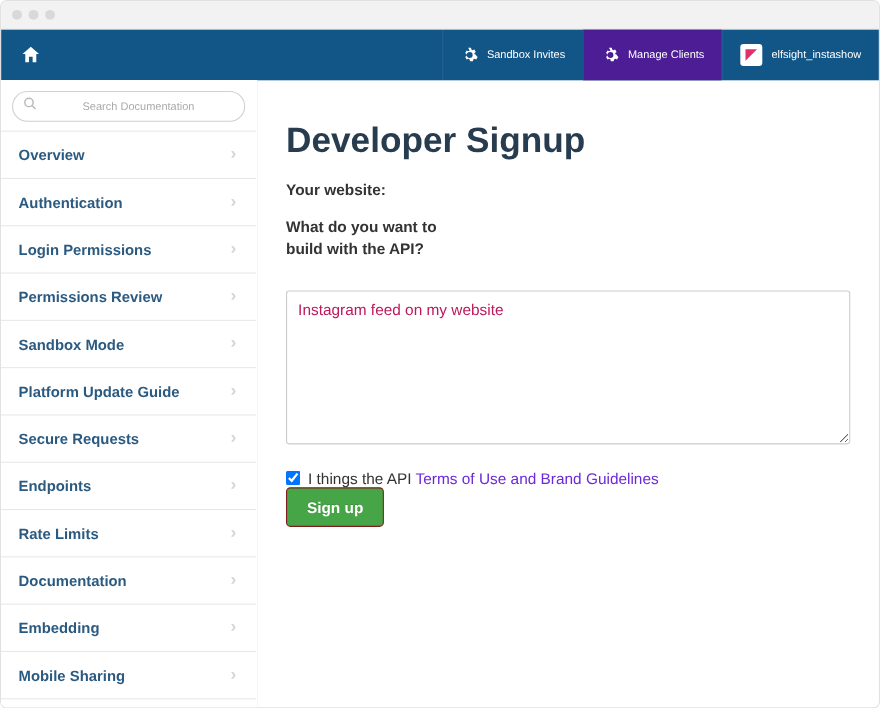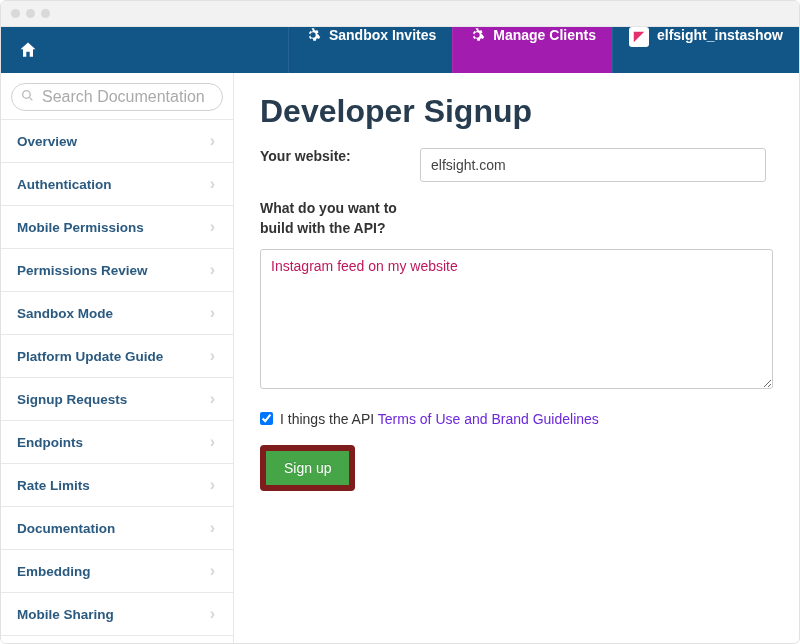--- a/index.html
+++ b/index.html
@@ -3,47 +3,47 @@
   <meta charset="utf-8">
   <style>
     * { box-sizing: border-box; margin: 0; padding: 0; }
     body { font-family: -apple-system, "Helvetica Neue", Arial, sans-serif; background: #fff; }
     .browser-frame { width: 800px; height: 644px; border: 1px solid #e1e1e1; border-radius: 6px; overflow: hidden; background: #fff; }
     .browser-bar { height: 26px; background: #f2f2f2; border-bottom: 1px solid #e5e5e5; display: flex; align-items: center; padding-left: 10px; gap: 6px; }
     .browser-dot { width: 9px; height: 9px; border-radius: 50%; background: #d9d9d9; }
     .topnav { height: 46px; background: #125688; display: flex; align-items: stretch; color: #fff; }
     .home-btn { width: 54px; display: flex; align-items: center; justify-content: center; cursor: pointer; }
     .nav-spacer { flex: 1; }
-    .nav-item { display: flex; align-items: flex-start; gap: 8px; padding: 0 16px; font-weight: 700; font-size: 14px; cursor: pointer; border-left: 1px solid rgba(255,255,255,0.08); }
-    .nav-item.active { background: #a21caf; }
+    .nav-item { display: flex; align-items: center; gap: 8px; padding: 0 16px; font-weight: 400; font-size: 10px; cursor: pointer; border-left: 1px solid rgba(255,255,255,0.08); }
+    .nav-item.active { background: #4c1d95; }
     .nav-icon { display: inline-flex; width: 16px; height: 16px; }
     .user-badge { width: 20px; height: 20px; background: #fff; border-radius: 3px; display: flex; align-items: center; justify-content: center; }
     .content-wrap { display: flex; height: calc(644px - 26px - 46px); }
     .sidebar { width: 233px; border-right: 1px solid #e8e8e8; background: #fff; overflow-y: auto; }
     .search-wrap { padding: 10px 10px 8px; }
     .search-box { position: relative; }
-    .search-box input { width: 100%; height: 28px; border: 1px solid #d0d0d0; border-radius: 14px; padding: 0 12px 0 30px; font-size: 16px; color: #555; outline: none; }
+    .search-box input { width: 100%; height: 28px; border: 1px solid #d0d0d0; border-radius: 14px; padding: 0 12px 0 30px; font-size: 10px; color: #555; outline: none; text-align: center; }
     .search-box input::placeholder { color: #aaa; }
     .search-box .mag { position: absolute; left: 10px; top: 50%; transform: translateY(-50%); color: #bbb; }
     .side-list { list-style: none; }
     .side-list li { border-top: 1px solid #e8e8e8; }
     .side-list li:last-child { border-bottom: 1px solid #e8e8e8; }
     .side-list a { display: flex; align-items: center; justify-content: space-between; padding: 12px 16px; font-size: 13.5px; font-weight: 600; color: #2b5a80; text-decoration: none; cursor: pointer; }
     .chev { color: #d6d6d6; font-size: 16px; margin-right: 2px; }
-    .main { flex: 1; padding: 20px 26px 24px; overflow-y: auto; }
+    .main { flex: 1; padding: 36px 26px 24px; overflow-y: auto; }
     h1 { color: #273c4f; font-size: 32px; font-weight: 600; margin-bottom: 18px; }
     .intro { color: #444; font-size: 14px; padding-bottom: 14px; border-bottom: 1px solid #eee; margin-bottom: 24px; }
     .form-row { display: flex; align-items: flex-start; margin-bottom: 16px; }
     .form-row label { width: 160px; font-weight: 600; color: #333; font-size: 14px; }
     .form-row input { flex: 1; max-width: 346px; height: 34px; border: 1px solid #ccc; border-radius: 3px; padding: 0 10px; font-size: 14px; color: #444; }
-    .form-block-label { font-weight: 600; color: #333; font-size: 14px; line-height: 1.45; margin-bottom: 10px; }
+    .form-block-label { font-weight: 600; color: #333; font-size: 14px; line-height: 1.45; margin-bottom: 27px; }
     .textarea { width: 100%; height: 140px; border: 1px solid #ccc; border-radius: 3px; padding: 8px 10px; font-size: 14px; font-family: inherit; color: #be185d; resize: both; }
     .checkbox-row { display: flex; align-items: center; gap: 7px; margin-top: 18px; font-size: 14px; color: #333; }
     .checkbox-row a { color: #6d28d9; text-decoration: none; }
-    .signup-btn { margin-top: 18px; background: #46a546; border: 6px solid #7f1d1d; color: #fff; font-weight: 400; font-size: 14px; padding: 9px 18px; border-radius: 4px; cursor: pointer; text-shadow: 0 -1px 0 rgba(0,0,0,0.15); }
+    .signup-btn { background: #46a546; border: 1px solid #7f1d1d; color: #fff; font-weight: 700; font-size: 14px; padding: 9px 18px; border-radius: 4px; cursor: pointer; text-shadow: 0 -1px 0 rgba(0,0,0,0.15); }
     .blurred { color: transparent; text-shadow: 0 0 6px rgba(100,100,100,0.7); user-select: none; }
   </style>
 </head>
 <body>
 
 <div class="browser-frame">
   <div class="browser-bar">
     <div class="browser-dot"></div>
     <div class="browser-dot"></div>
     <div class="browser-dot"></div>
@@ -103,21 +103,21 @@
             </a>
           </li>
         <li>
             <a>
               <span>Authentication</span>
               <span class="chev">›</span>
             </a>
           </li>
         <li>
             <a>
-              <span>Mobile Permissions</span>
+              <span>Login Permissions</span>
               <span class="chev">›</span>
             </a>
           </li>
         <li>
             <a>
               <span>Permissions Review</span>
               <span class="chev">›</span>
             </a>
           </li>
         <li>
@@ -127,21 +127,21 @@
             </a>
           </li>
         <li>
             <a>
               <span>Platform Update Guide</span>
               <span class="chev">›</span>
             </a>
           </li>
         <li>
             <a>
-              <span>Signup Requests</span>
+              <span>Secure Requests</span>
               <span class="chev">›</span>
             </a>
           </li>
         <li>
             <a>
               <span>Endpoints</span>
               <span class="chev">›</span>
             </a>
           </li>
         <li>
@@ -172,21 +172,20 @@
             <a></a>
           </li>
       </ul>
     </aside>
 
     <main class="main">
       <h1>Developer Signup</h1>
 
       <div class="form-row">
         <label>Your website:</label>
-        <input type="text" value="elfsight.com" style="">
       </div>
 
 
       <div class="form-block-label">
         <span>What do you want to</span><br>
         <span>build with the API?</span>
       </div>
       <textarea class="textarea" style="">Instagram feed on my website</textarea>
 
       <div class="checkbox-row">

